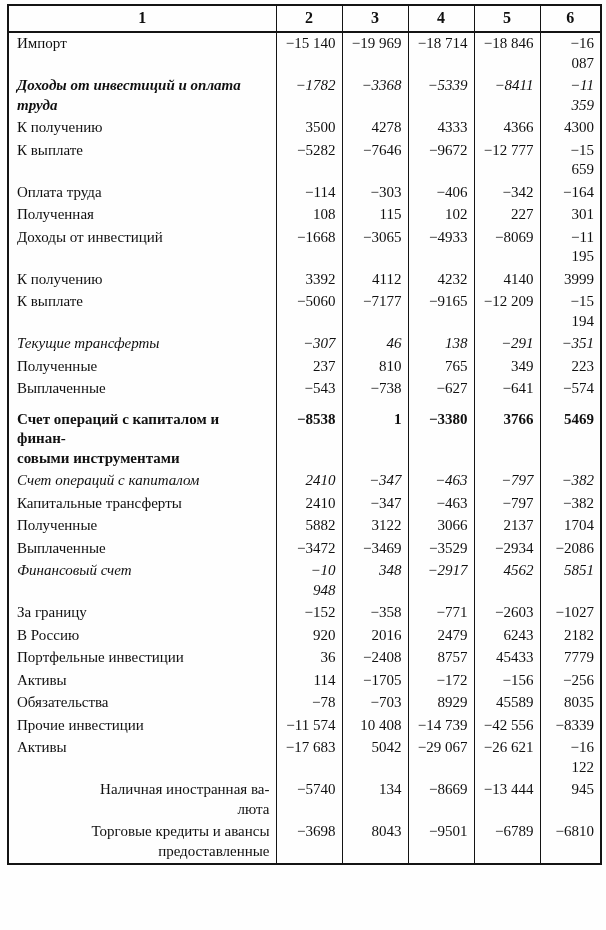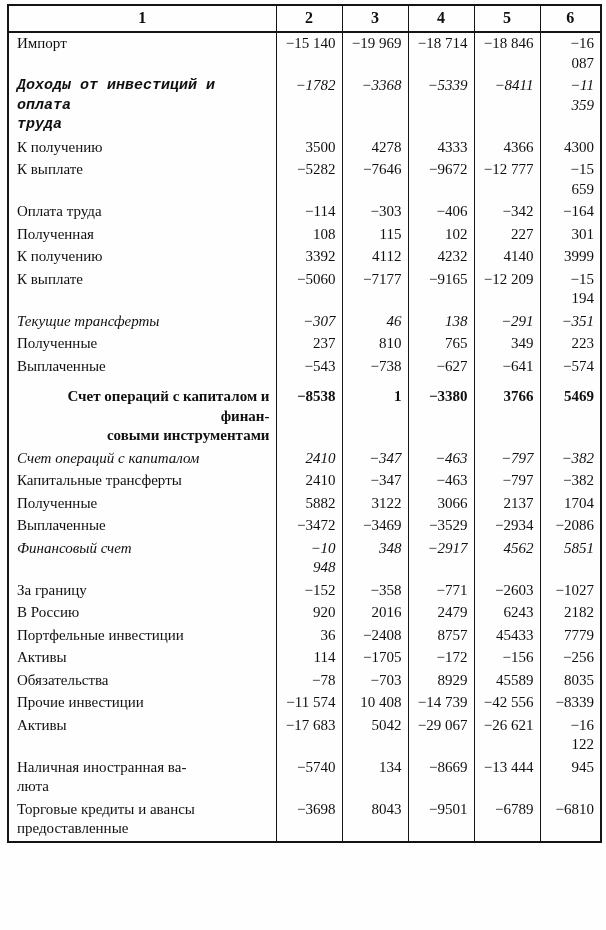--- a/index.html
+++ b/index.html
@@ -57,26 +57,26 @@
   }
   td.val {
     text-align: right;
     padding-right: 7px;
     padding-left: 2px;
   }
   
   td.ind0 { padding-left: 8px; }
   td.ind1 { padding-left: 25px; }
   td.ind2 { padding-left: 41px; }
-  td.ind3 { padding-left: 57px; }
+  td.ind3 { padding-left: 57px; text-align: right; }
   
   .normal { font-weight: normal; font-style: normal; }
-  .bold { font-weight: bold; font-style: normal; text-align: right; }
+  .bold { font-weight: bold; font-style: normal; }
   .italic { font-weight: normal; font-style: italic; }
-  .bold-italic { font-weight: bold; font-style: italic; font-family: Liberation Mono, monospace; }
+  .bold-italic { font-weight: bold; font-style: italic; }
   
   tr.gap-top td { padding-top: 9px; }
 </style>
 </head>
 <body>
 
 <div class="page">
   <table class="bop">
     <colgroup>
       <col style="width:268px">
@@ -140,20 +140,28 @@
         </tr>
         <tr>
           <td class="label ind1 normal">Полученная</td>
           <td class="val normal">108</td>
           <td class="val normal">115</td>
           <td class="val normal">102</td>
           <td class="val normal">227</td>
           <td class="val normal">301</td>
         </tr>
         <tr>
+          <td class="label ind0 normal">Доходы от инвестиций</td>
+          <td class="val normal">−1668</td>
+          <td class="val normal">−3065</td>
+          <td class="val normal">−4933</td>
+          <td class="val normal">−8069</td>
+          <td class="val normal">−11 195</td>
+        </tr>
+        <tr>
           <td class="label ind1 normal">К получению</td>
           <td class="val normal">3392</td>
           <td class="val normal">4112</td>
           <td class="val normal">4232</td>
           <td class="val normal">4140</td>
           <td class="val normal">3999</td>
         </tr>
         <tr>
           <td class="label ind1 normal">К выплате</td>
           <td class="val normal">−5060</td>

